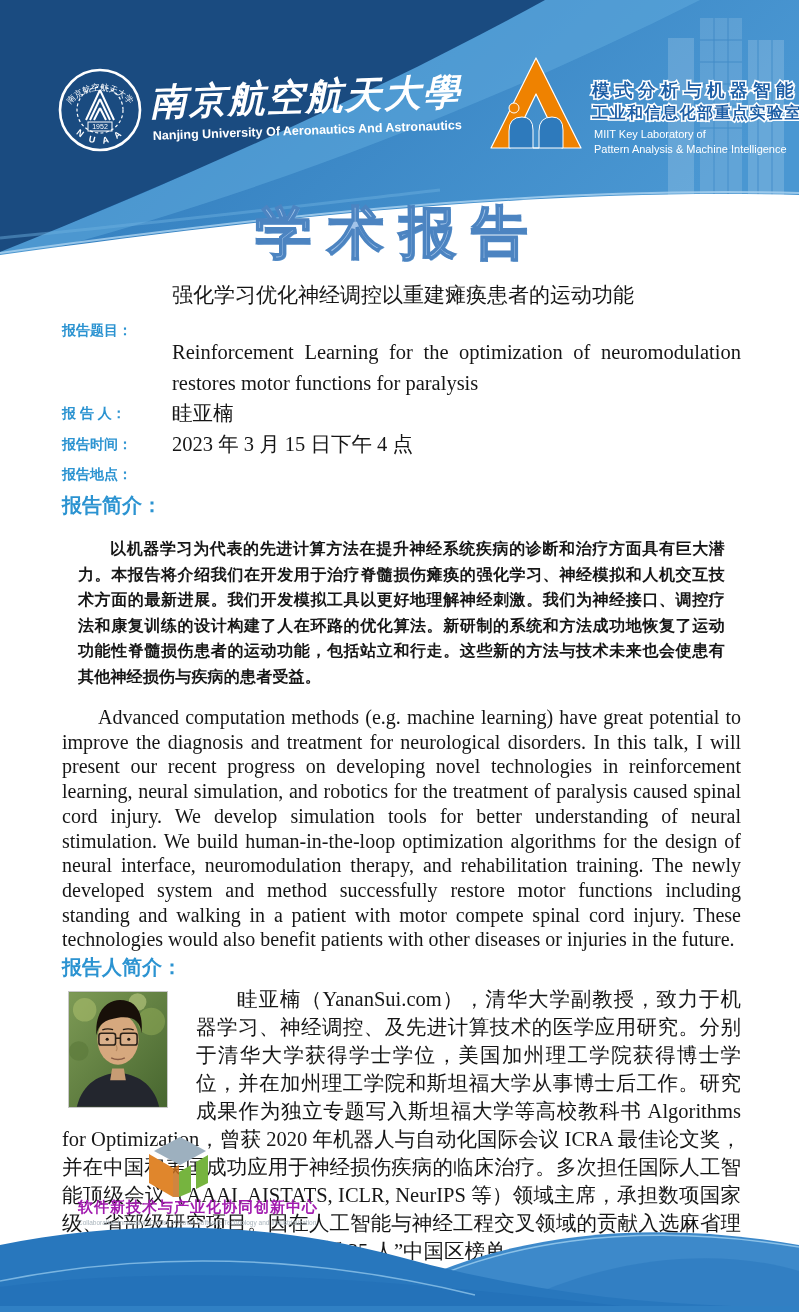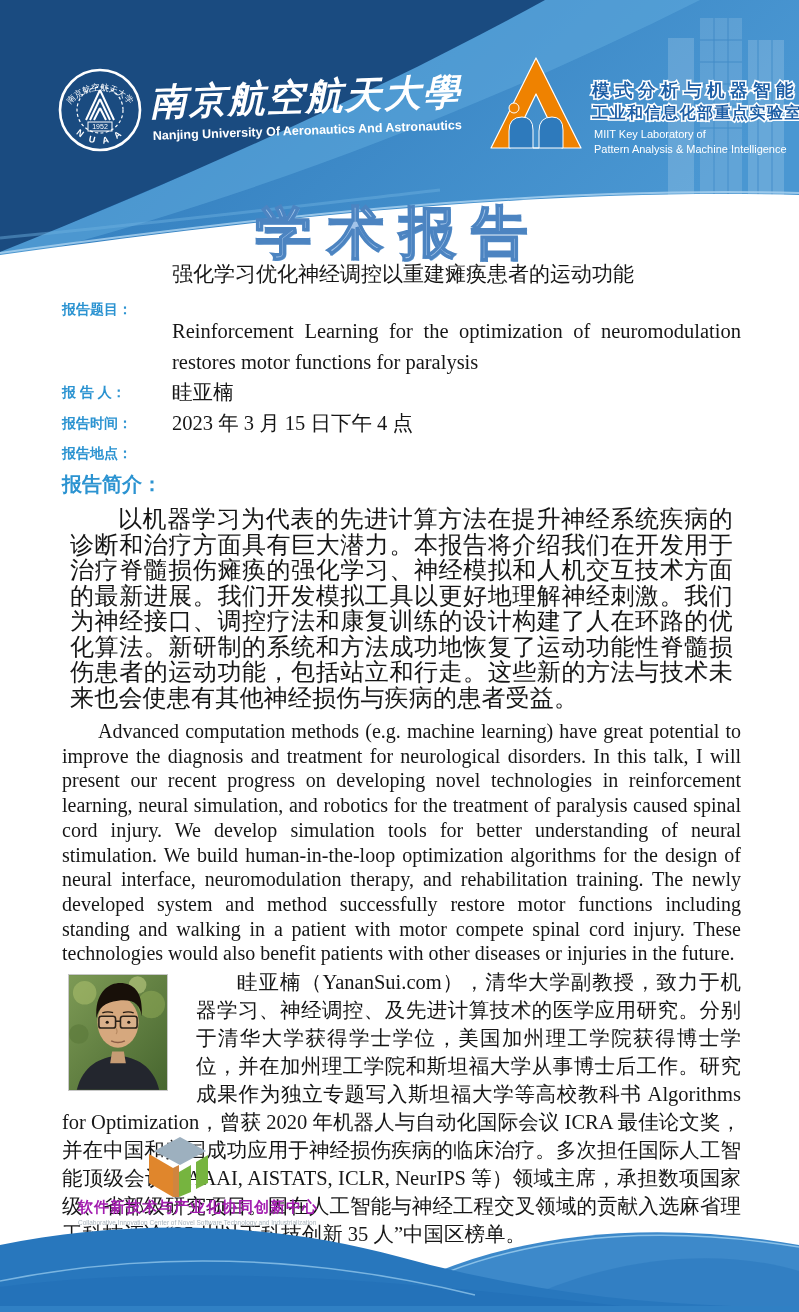--- a/index.html
+++ b/index.html
@@ -25,31 +25,31 @@
   
   .info{position:absolute;top:260px;left:62px;width:679px;}
   .row{display:flex;align-items:flex-start;}
   .label{
     flex:0 0 110px;
     font-family:"Liberation Sans","DejaVu Sans",sans-serif;
     font-weight:bold;font-size:14px;line-height:30.5px;
     color:#2b93d1;white-space:nowrap;
   }
   .value{flex:1;font-size:20.5px;line-height:30.5px;}
-  .zh-title{font-size:21px;line-height:28px;font-weight:500;}
+  .zh-title{font-size:21px;line-height:28px;font-weight:500;margin-top:21px;}
   .en-title{text-align:justify;line-height:30.5px;margin-top:22px;}
   .title-row{margin-top:6px;}
   .section-label{
     font-family:"Liberation Sans","DejaVu Sans",sans-serif;
     font-weight:bold;font-size:20px;line-height:30.5px;color:#2b93d1;
   }
   
   .para-zh{
-    margin:8px;text-align:justify;text-indent:2em;
-    font-size:24px;line-height:25.5px;letter-spacing:.2px;
+    margin:16px;text-align:justify;text-indent:2em;
+    font-size:16px;line-height:25.5px;letter-spacing:.2px;font-weight:bold;
   }
   .para-en{
     margin:0;text-align:justify;text-indent:1.8em;
     font-size:20px;line-height:24.7px;
   }
   .bio-wrap{margin-top:2px;}
   .bio-photo{
     float:left;width:100px;height:117px;margin:6px 28px 4px 6px;
     border:1px solid #c8c8c8;box-sizing:border-box;background:#5c7b41;
   }
@@ -182,20 +182,21 @@
 
     <div class="row">
       <div class="label">报告地点：</div>
     </div>
 
     <div class="section-label">报告简介：</div>
 
     <p class="para-zh">以机器学习为代表的先进计算方法在提升神经系统疾病的诊断和治疗方面具有巨大潜力。本报告将介绍我们在开发用于治疗脊髓损伤瘫痪的强化学习、神经模拟和人机交互技术方面的最新进展。我们开发模拟工具以更好地理解神经刺激。我们为神经接口、调控疗法和康复训练的设计构建了人在环路的优化算法。新研制的系统和方法成功地恢复了运动功能性脊髓损伤患者的运动功能，包括站立和行走。这些新的方法与技术未来也会使患有其他神经损伤与疾病的患者受益。</p>
     <p class="para-en">Advanced computation methods (e.g. machine learning) have great potential to improve the diagnosis and treatment for neurological disorders. In this talk, I will present our recent progress on developing novel technologies in reinforcement learning, neural simulation, and robotics for the treatment of paralysis caused spinal cord injury. We develop simulation tools for better understanding of neural stimulation. We build human-in-the-loop optimization algorithms for the design of neural interface, neuromodulation therapy, and rehabilitation training. The newly developed system and method successfully restore motor functions including standing and walking in a patient with motor compete spinal cord injury. These technologies would also benefit patients with other diseases or injuries in the future.</p>
 
+    <div class="section-label">报告人简介：</div>
 
     <div class="bio-wrap">
 
       <svg class="bio-photo" width="100" height="117" viewBox="0 0 100 117">
         <defs>
           <linearGradient id="leafGrad" x1="0" y1="0" x2="1" y2="1">
             <stop offset="0" stop-color="#7d9a55"></stop>
               <stop offset="1" stop-color="#47662f"></stop>
           </linearGradient>
         </defs>

